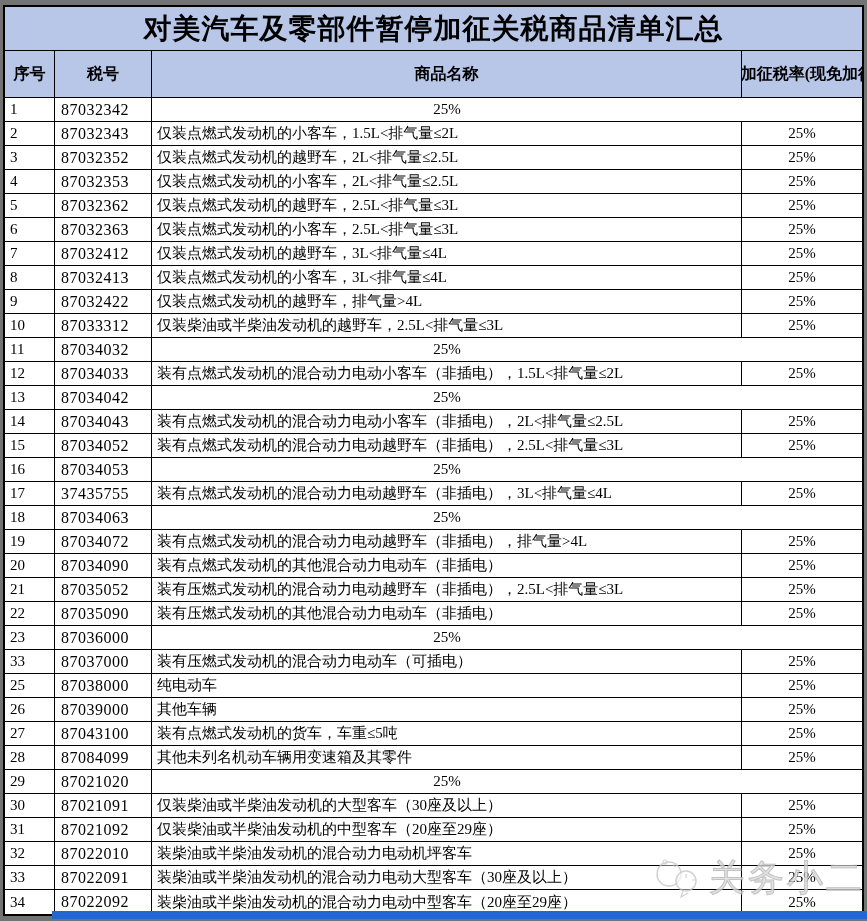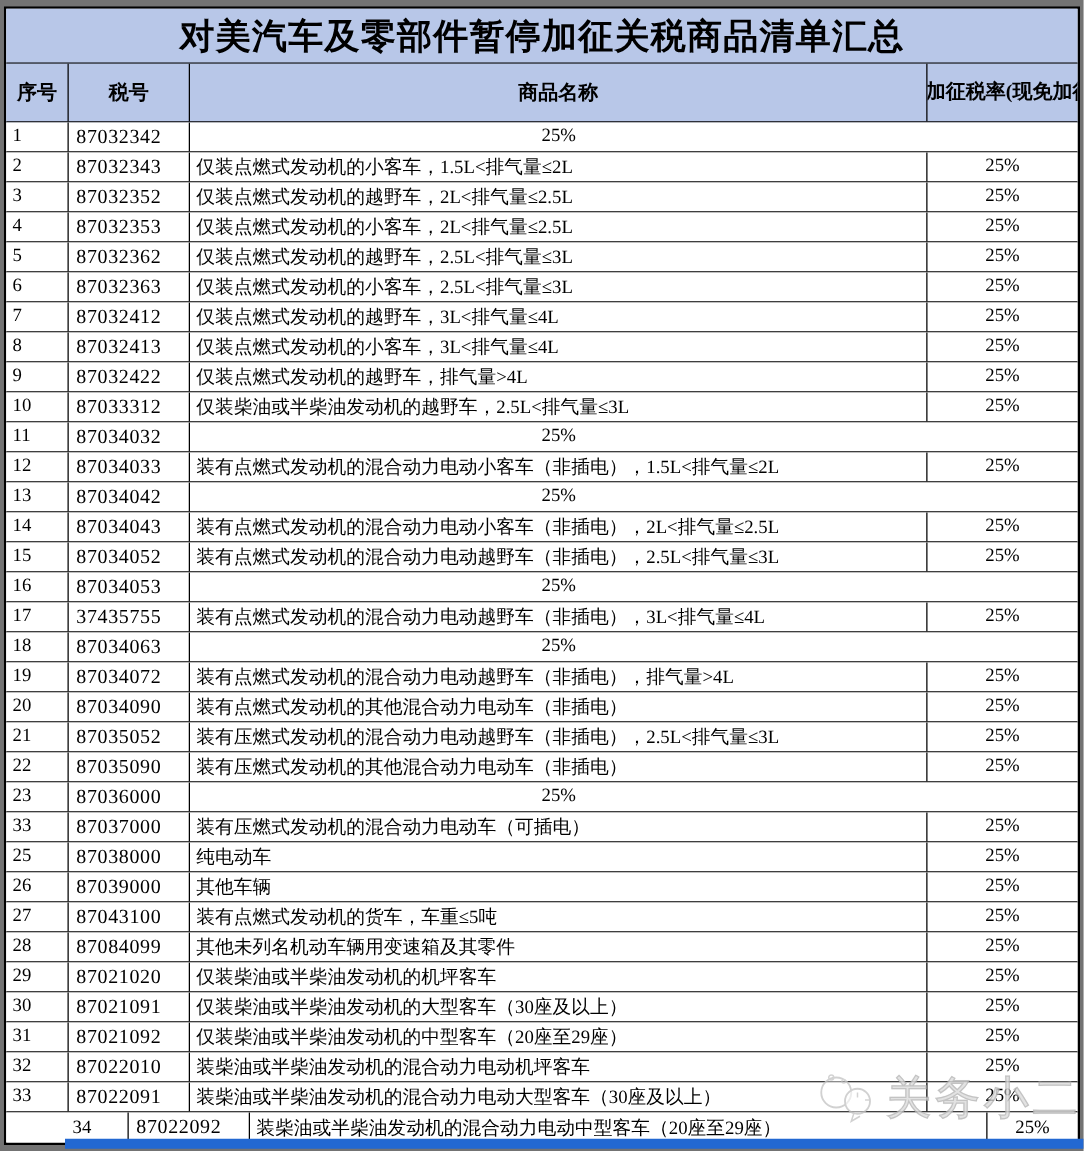--- a/index.html
+++ b/index.html
@@ -35,21 +35,21 @@
     display:flex; align-items:center; justify-content:center;
     border-right:1px solid #000;
   }
   .hdr-row .cell:last-child { border-right:none; flex-direction:row; line-height:1.3; }
   .row {
     height:24px;
     display:grid; grid-template-columns:50px 97px 590px auto;
     border-bottom:1px solid #000;
     background:#fff;
   }
-  .row:last-child { border-bottom:none;padding-left:48px; }
+  .row:last-child { border-bottom:none; }
   .cell {
     border-right:1px solid #000;
     display:flex; align-items:center;
     overflow:hidden; white-space:nowrap;
   }
   .c-seq  { padding-left:5px; font-size:15px; }
   .c-code { padding-left:6px; font-size:16px; letter-spacing:0.5px; }
   .c-name { padding-left:5px; font-size:15px; }
   .c-rate { justify-content:center; border-right:none; font-size:15px; }
   .bottom-bar {
@@ -246,21 +246,20 @@
         </div>
         <div class="row">
           <div class="cell c-seq">28</div>
           <div class="cell c-code">87084099</div>
           <div class="cell c-name">其他未列名机动车辆用变速箱及其零件</div>
           <div class="cell c-rate">25%</div>
         </div>
         <div class="row">
           <div class="cell c-seq">29</div>
           <div class="cell c-code">87021020</div>
-          <div class="cell c-name">仅装柴油或半柴油发动机的机坪客车</div>
           <div class="cell c-rate">25%</div>
         </div>
         <div class="row">
           <div class="cell c-seq">30</div>
           <div class="cell c-code">87021091</div>
           <div class="cell c-name">仅装柴油或半柴油发动机的大型客车（30座及以上）</div>
           <div class="cell c-rate">25%</div>
         </div>
         <div class="row">
           <div class="cell c-seq">31</div>

